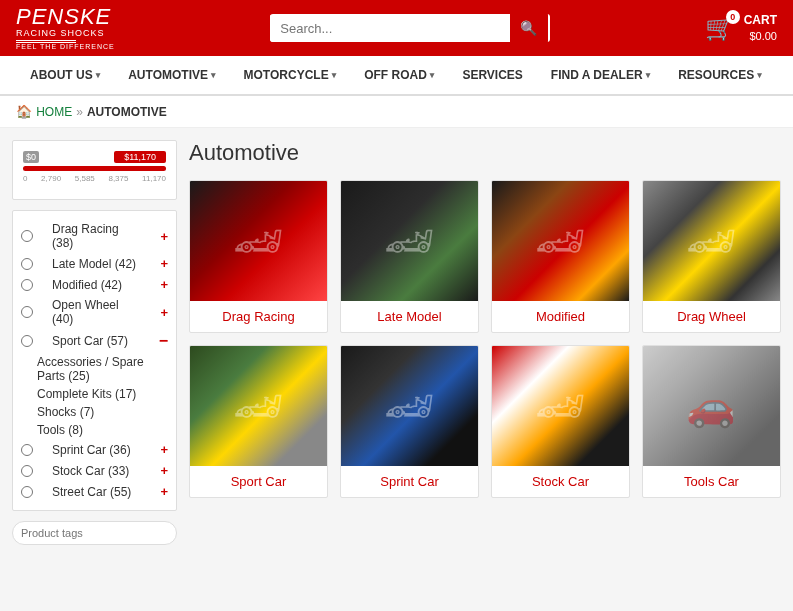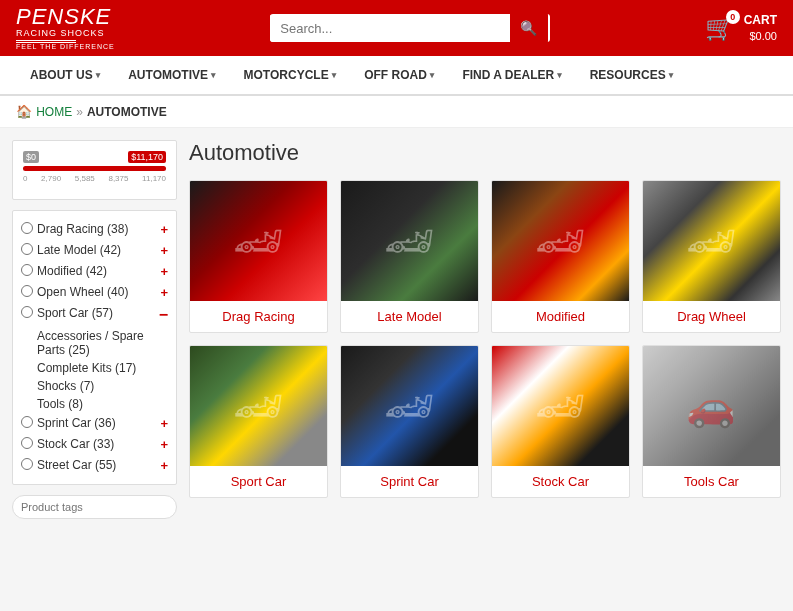--- a/index.html
+++ b/index.html
@@ -37,26 +37,26 @@
 
     
     .main { display: flex; padding: 12px; gap: 12px; }
 
     
     .sidebar { width: 165px; flex-shrink: 0; }
     .price-filter { border: 1px solid #ddd; background: #fff; padding: 10px; margin-bottom: 10px; border-radius: 2px; }
     .price-bar-wrap { position: relative; margin-bottom: 6px; }
     .price-labels { display: flex; justify-content: space-between; font-size: 9px; color: #666; margin-bottom: 3px; }
     .price-label-left { background: #999; color: #fff; padding: 1px 3px; border-radius: 2px; font-size: 9px; }
-    .price-label-right { background: #cc0000; color: #fff; padding: 1px 3px; border-radius: 2px; font-size: 9px; }
+    .price-label-right { background: #cc0000; color: #fff; padding: 1px 10px; border-radius: 2px; font-size: 9px; }
     .slider-track { height: 5px; background: #ddd; border-radius: 3px; position: relative; }
     .slider-fill { position: absolute; left: 0; right: 0; height: 100%; background: #cc0000; border-radius: 3px; }
     .slider-numbers { display: flex; justify-content: space-between; font-size: 8px; color: #999; margin-top: 3px; }
     .category-list { background: #fff; border: 1px solid #ddd; padding: 8px; border-radius: 2px; }
-    .cat-item { display: flex; gap: 4px; padding: 3px 0; font-size: 12px; cursor: pointer; }
+    .cat-item { display: flex; align-items: center; gap: 19px; padding: 3px 0; font-size: 12px; cursor: pointer; }
     .cat-item input[type=radio] { margin: 0; width: 12px; height: 12px; }
     .cat-label { flex: 1; color: #333; }
     .cat-plus { color: #cc0000; font-weight: bold; font-size: 13px; cursor: pointer; }
     .cat-minus { color: #cc0000; font-weight: bold; font-size: 16px; cursor: pointer; }
     .sub-list { padding-left: 16px; }
     .sub-item { display: flex; align-items: center; gap: 4px; padding: 2px 0; font-size: 12px; }
     .sub-label { color: #333; }
     .product-tags { margin-top: 10px; }
     .product-tags input { width: 100%; border: 1px solid #ddd; padding: 5px 8px; font-size: 11px; color: #999; border-radius: 12px; outline: none; }
 
@@ -123,20 +123,23 @@
   </button>
   <button class="nav-item">
     <span>MOTORCYCLE</span>
     <span class="nav-arrow">▾</span>
   </button>
   <button class="nav-item">
     <span>OFF ROAD</span>
     <span class="nav-arrow">▾</span>
   </button>
   <button class="nav-item">
+    <span>SERVICES</span>
+  </button>
+  <button class="nav-item">
     <span>FIND A DEALER</span>
     <span class="nav-arrow">▾</span>
   </button>
   <button class="nav-item">
     <span>RESOURCES</span>
     <span class="nav-arrow">▾</span>
   </button>
 </nav>
 
 <div class="breadcrumb">

